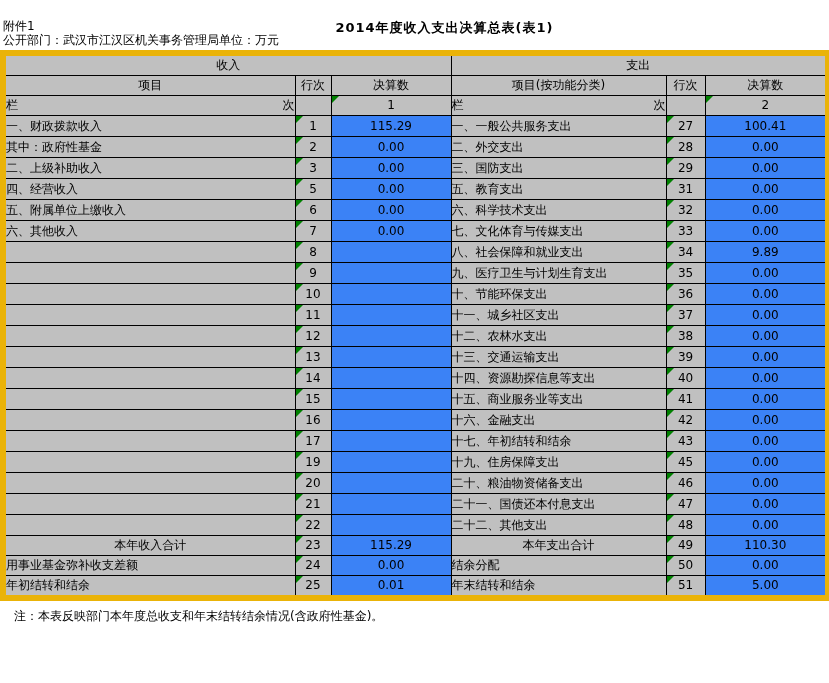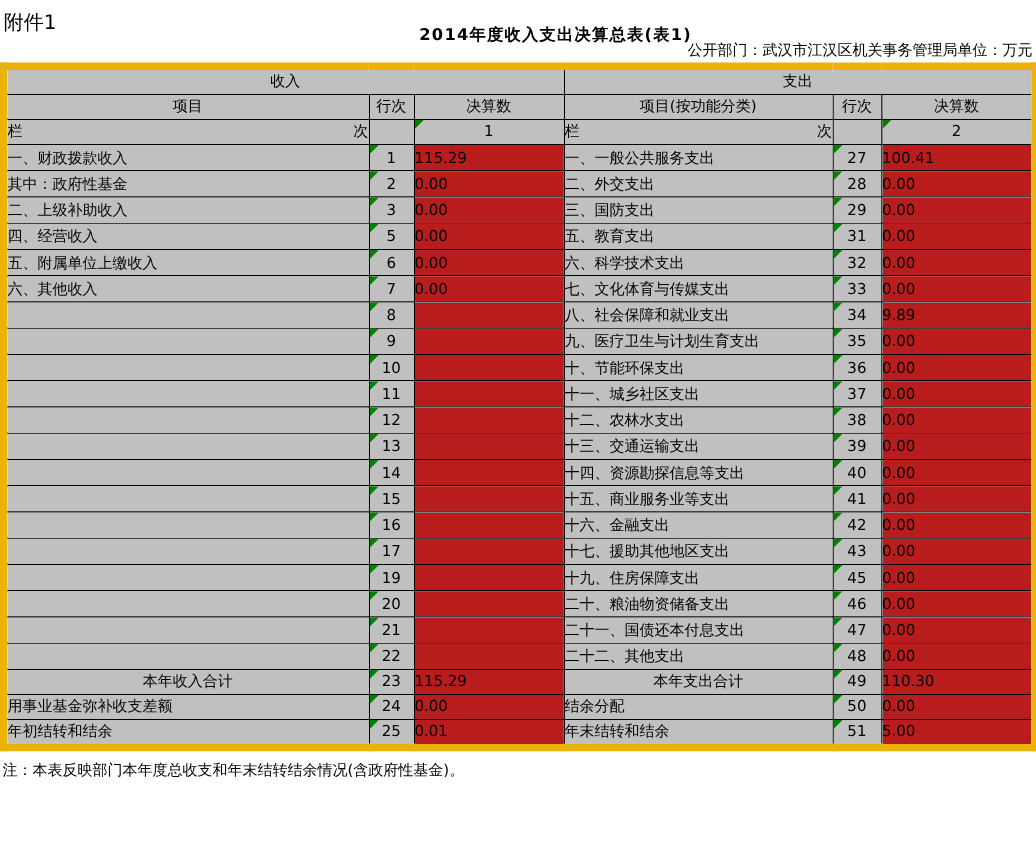--- a/index.html
+++ b/index.html
@@ -3,58 +3,58 @@
 <meta charset="utf-8">
 <style>
   html,body{margin:0;padding:0;}
   body{
     width:829px;height:683px;overflow:hidden;
     background:#ffffff;color:#000;
     font-family:"DejaVu Sans","Liberation Sans",sans-serif;
     font-size:12px;
   }
   .header-area{position:relative;height:30px;}
-  .attach{position:absolute;left:3px;top:8px;font-size:16px;}
+  .attach{position:absolute;left:3px;top:18px;font-size:12px;}
   .page-title{
     margin-left:60px;text-align:center;
     font-size:13px;font-weight:bold;padding-top:19px;
     letter-spacing:1px;
   }
   .meta-row{
-    display:flex;justify-content:flex-end;
+    display:flex;justify-content:flex-start;
     padding:0 3px;margin:2px 0 3px 0;height:15px;
   }
   table.main{
     border-collapse:collapse;table-layout:fixed;
     width:825px;border:6px solid #eab308;
   }
   table.main td{
     border:1px solid #000;
     height:20px;padding:0;overflow:hidden;white-space:nowrap;
     position:relative;vertical-align:middle;
     line-height:19px;
   }
   tr.hrow1 td{height:17px;}
   tr.hrow2 td{height:19px;}
   tr.hrow3 td{height:17px;}
   tr.sumrow td{height:18px;}
   .lbl{background:#C0C0C0;padding-left:4px;}
   .c{text-align:center;padding-left:0;}
   .no{background:#C0C0C0;text-align:center;}
-  .amt{background:#b91c1c;text-align:left;padding-right:4px;margin-left:40px;}
+  .amt{background:#3b82f6;text-align:center;padding-right:4px;margin-left:40px;}
   .ind{padding-left:26px;}
   .subL{padding-left:12px;font-family:Liberation Serif, serif;}
   .subR{padding-left:16px;}
   .lanci{background:#C0C0C0;padding:0 6px 0 4px;}
   .lanci .r{float:right;}
   .tri::after{
     content:"";position:absolute;left:0;top:0;width:0;height:0;
     border-top:7px solid #008000;border-right:7px solid transparent;
   }
-  .notes{margin-top:7px;padding-left:2px;}
+  .notes{margin-top:7px;padding-left:14px;}
   .notes .note-line{margin-bottom:9px;}
 </style>
 </head>
 <body>
 
 <div class="header-area">
   <span class="attach">附件1</span>
   <div class="page-title">2014年度收入支出决算总表(表1)</div>
 </div>
 
@@ -210,21 +210,21 @@
         <td class="no tri">16</td>
         <td class="amt"></td>
         <td class="lbl">十六、金融支出</td>
         <td class="no tri">42</td>
         <td class="amt">0.00</td>
       </tr>
       <tr>
         <td class="lbl"></td>
         <td class="no tri">17</td>
         <td class="amt"></td>
-        <td class="lbl">十七、援助其他地区支出</td>
+        <td class="lbl">十七、年初结转和结余</td>
         <td class="no tri">43</td>
         <td class="amt">0.00</td>
       </tr>
       <tr>
         <td class="lbl"></td>
         <td class="no tri">19</td>
         <td class="amt"></td>
         <td class="lbl">十九、住房保障支出</td>
         <td class="no tri">45</td>
         <td class="amt">0.00</td>

